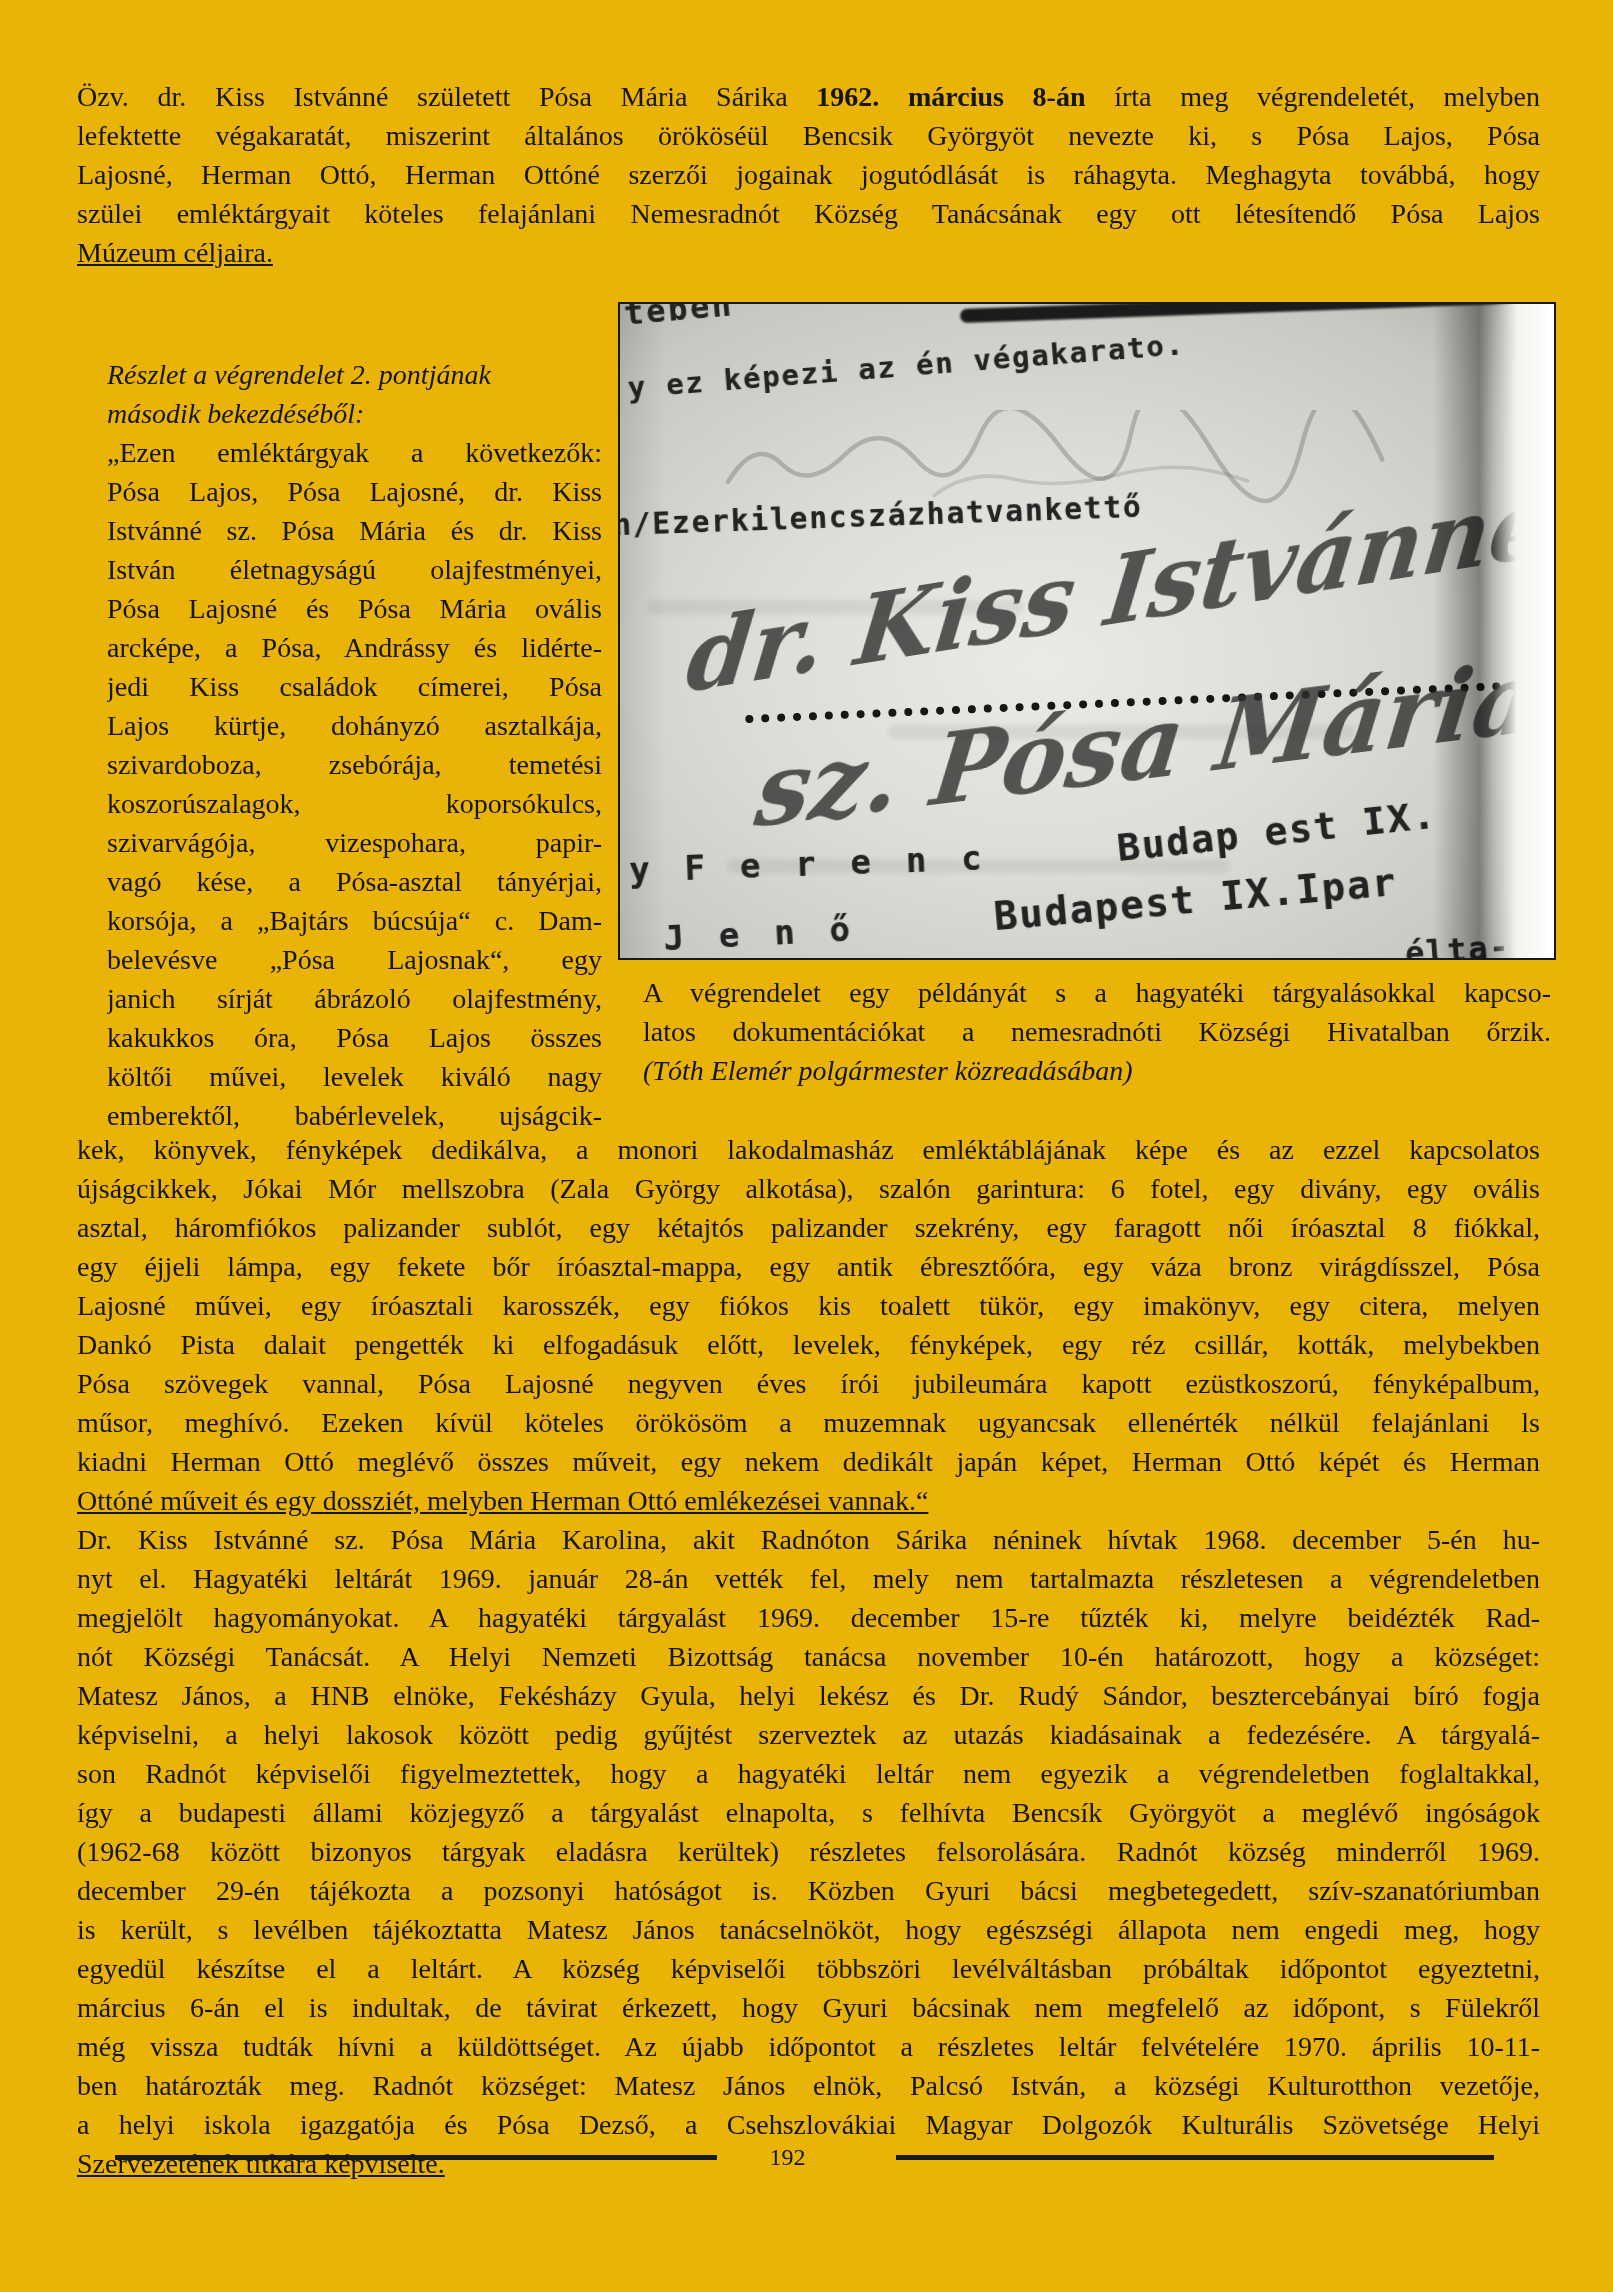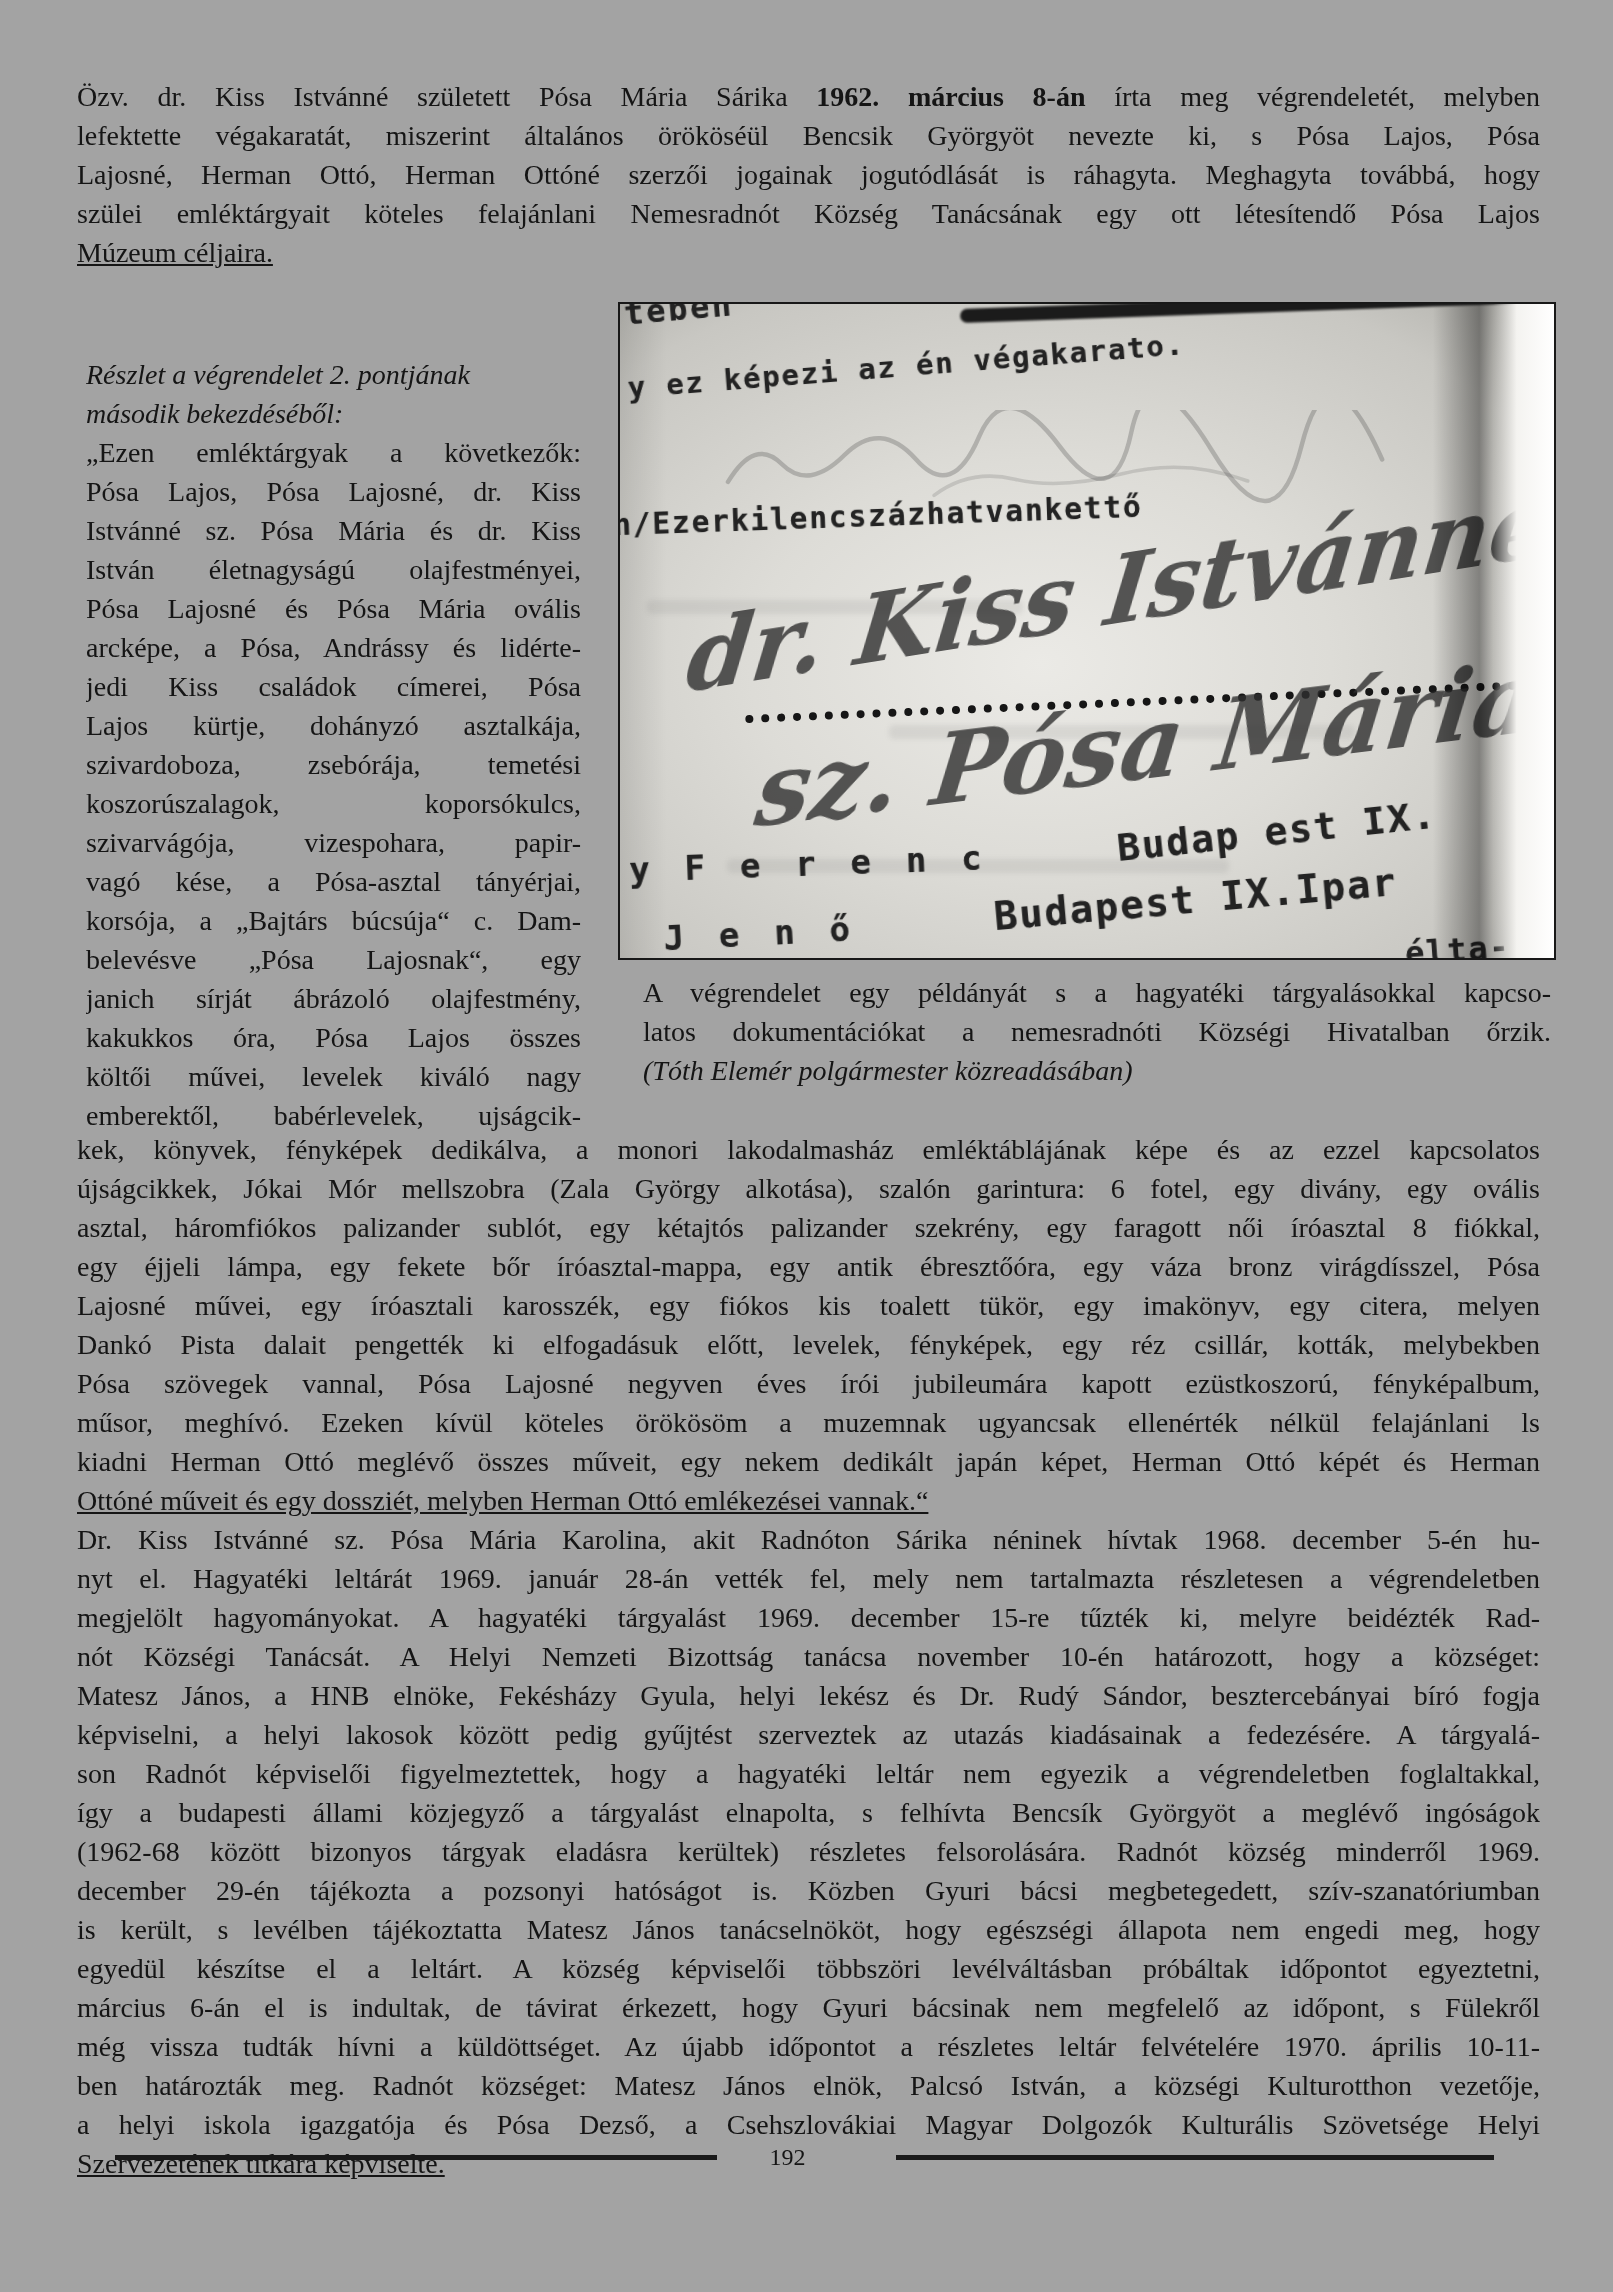--- a/index.html
+++ b/index.html
@@ -1,23 +1,23 @@
 <!DOCTYPE html>
 <html lang="hu" style="font-size:14.3px"><head>
 <meta charset="utf-8">
 <style>
   html,body{margin:0;padding:0;background:#ffffff;}
-  .page{position:relative;width:1614px;height:2293px;background:#a3a3a3;overflow:hidden;
+  .page{position:relative;width:1614px;height:2293px;background:#eab308;overflow:hidden;
         font-family:"Liberation Serif", serif;color:#151515;}
   
   .tline{font-size:28px;line-height:39px;height:39px;text-align:justify;text-align-last:justify;overflow:hidden;}
   .tend{text-align-last:left;text-decoration:underline;}
   .block{position:absolute;}
   .intro{left:77px;top:77px;width:1463px;}
-  .left-col{left:86px;top:355px;width:495px;}
+  .left-col{left:107px;top:355px;width:495px;}
   .col-heading .tline{font-style:italic;text-align-last:left;}
   .body-cont{left:77px;top:1130px;width:1463px;}
   .caption{left:643px;top:973px;width:908px;}
   .caption .cap-italic{font-style:italic;text-align:left;text-align-last:left;}
   b{font-weight:bold;}
 
   
   .photo{left:618px;top:302px;width:938px;height:658px;overflow:hidden;
          border:2.7px solid #181818;box-sizing:border-box;
          background:radial-gradient(ellipse at 45% 55%, #ebeae6 0%, #dddcd7 40%, #c8c7c2 80%, #aeada8 100%);}

